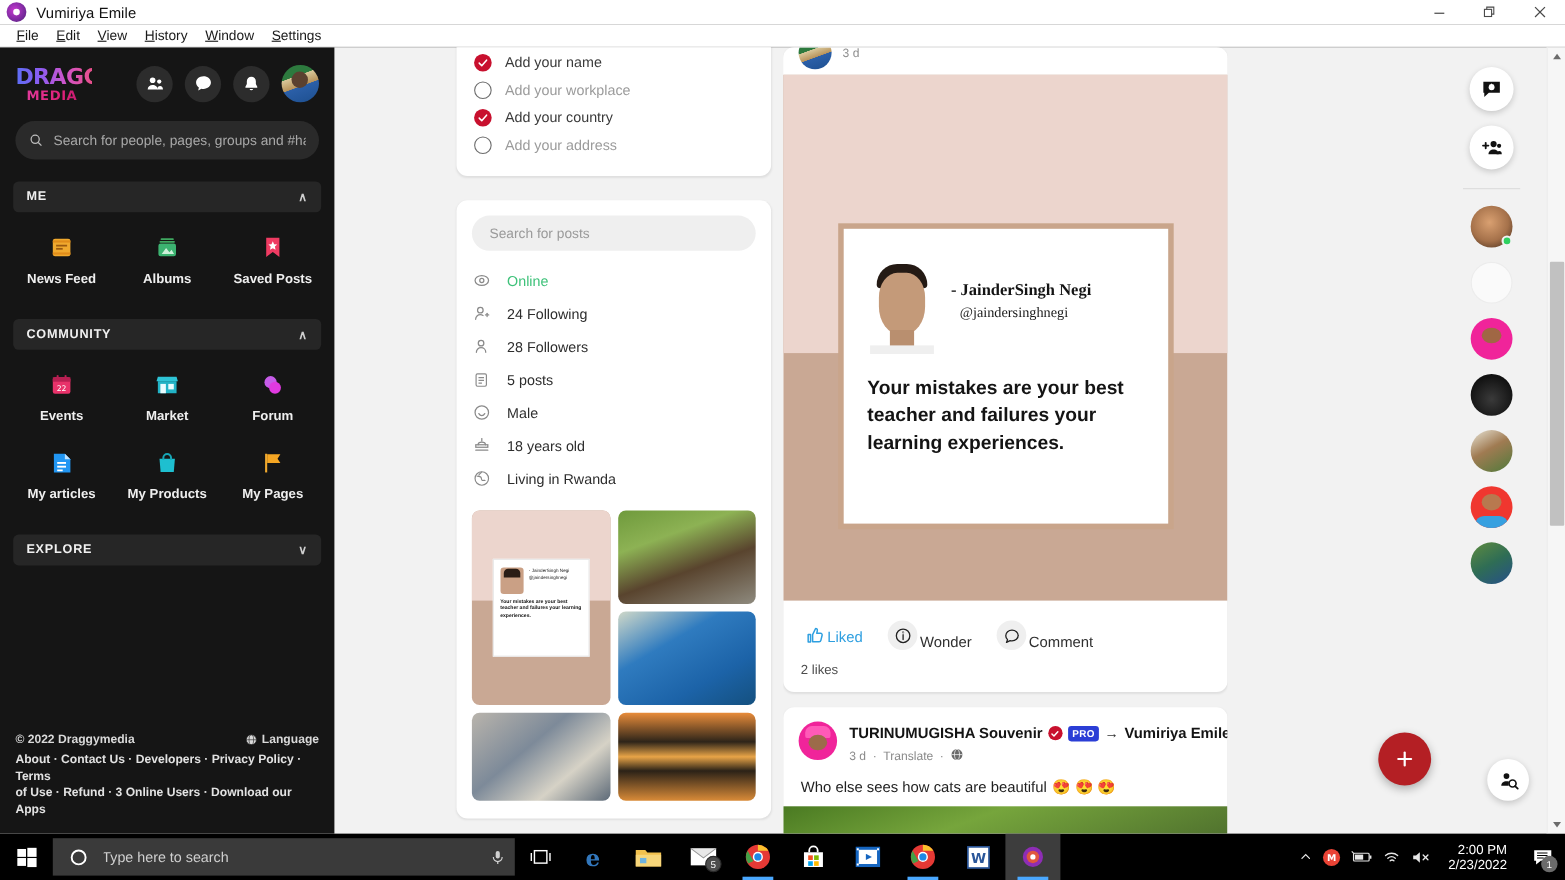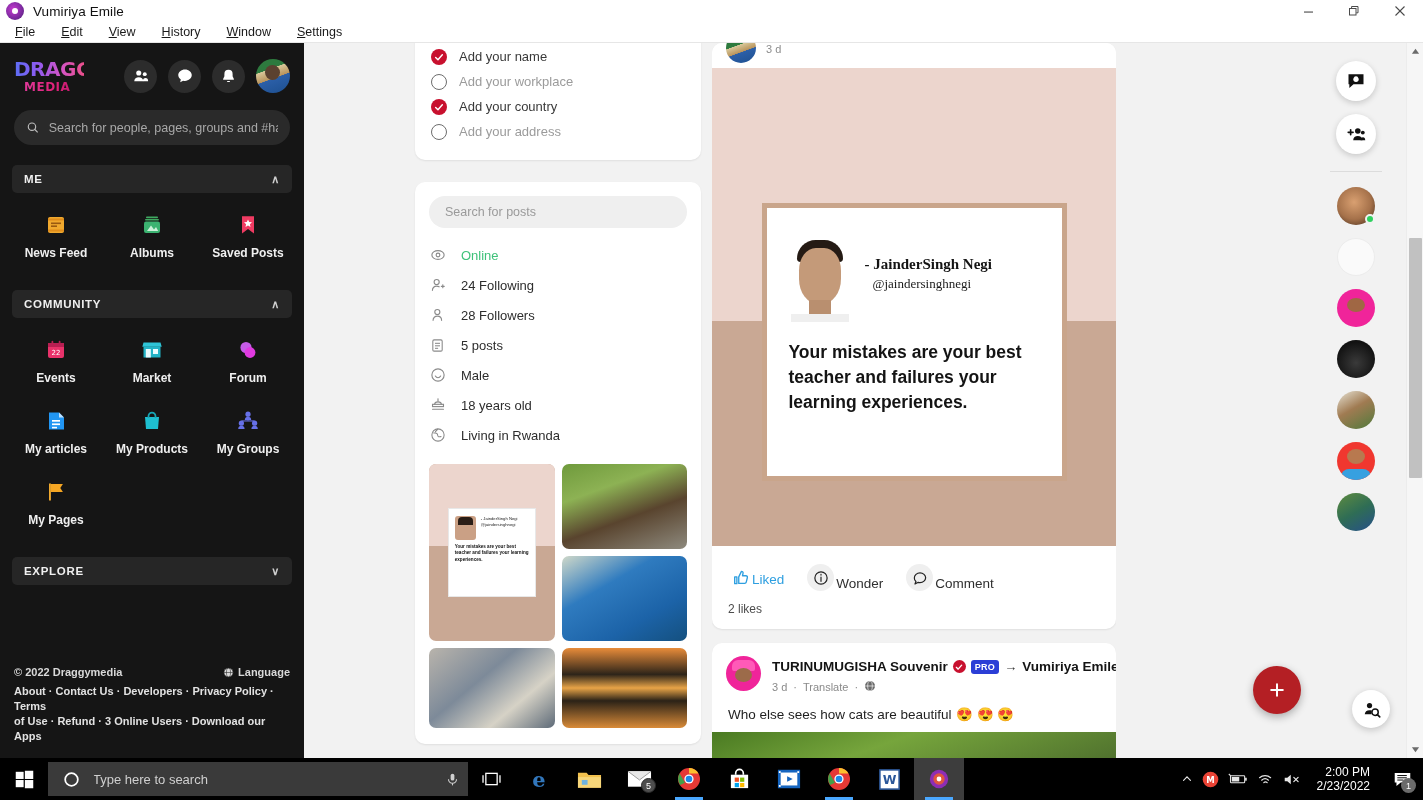--- a/index.html
+++ b/index.html
@@ -23,21 +23,21 @@
     flex:none;
   }
   .tb-appicon i{width:6px;height:6px;border-radius:50%;background:#fff;display:block;}
   .tb-title{margin-left:9px;font-size:13.5px;color:#111;font-weight:400;letter-spacing:.1px;}
   .tb-ctrls{position:absolute;right:0;top:0;height:22px;display:flex;}
   .tb-btn{width:46px;height:22px;display:flex;align-items:center;justify-content:center;color:#4a4a4a;}
   .tb-btn svg{display:block;}
   
   .menubar{
     height:21px;background:#fff;display:flex;align-items:center;
-    padding-left:8px;gap:12px;border-bottom:1px solid #e6e6e6;
+    padding-left:8px;gap:2px;border-bottom:1px solid #e6e6e6;
   }
   .menuitem{
     font-size:12.5px;color:#1a1a1a;padding:2px 7px;cursor:default;
   }
   .menuitem u{text-decoration:underline;}
   
   .viewport{
     position:absolute;top:43px;left:0;width:1423px;height:715px;
     background:#f2f2f2;overflow:hidden;
   }
@@ -450,35 +450,20 @@
         <span class="ic">
           <svg width="24" height="24" viewBox="0 0 24 24">
               <path d="M5 8h14l-1 12H6z" fill="#1ebfd0"></path>
               <path d="M8.5 9V7.2a3.5 3.5 0 017 0V9" fill="none" stroke="#17a6b6" stroke-width="1.8"></path>
             </svg>
         </span>
         <span class="lb">My Products</span>
       </div>
       <div class="navcell">
         <span class="ic">
-          <svg width="24" height="24" viewBox="0 0 24 24" fill="#6670e8">
-              <circle cx="12" cy="5.2" r="2.6"></circle>
-              <path d="M8.8 11h6.4c0-2-1.4-3.2-3.2-3.2S8.8 9 8.8 11z"></path>
-              <circle cx="5.4" cy="14.2" r="2.6"></circle>
-              <path d="M2.2 20h6.4c0-2-1.4-3.2-3.2-3.2S2.2 18 2.2 20z"></path>
-              <circle cx="18.6" cy="14.2" r="2.6"></circle>
-              <path d="M15.4 20h6.4c0-2-1.4-3.2-3.2-3.2s-3.2 1.2-3.2 3.2z"></path>
-              <path d="M11.4 7.6h1.2v4h-1.2z"></path>
-              <path d="M5.6 11.4h12.8v1.1H5.6z"></path>
-            </svg>
-        </span>
-        <span class="lb">My Groups</span>
-      </div>
-      <div class="navcell">
-        <span class="ic">
           <svg width="24" height="24" viewBox="0 0 24 24">
               <rect x="5" y="3.5" width="1.9" height="17" fill="#f0a92e"></rect>
               <path d="M6.9 4h12l-2.6 4 2.6 4h-12z" fill="#f5a623"></path>
             </svg>
         </span>
         <span class="lb">My Pages</span>
       </div>
     </div>
 
     <div class="sec-head" style="margin-top:26px;">

